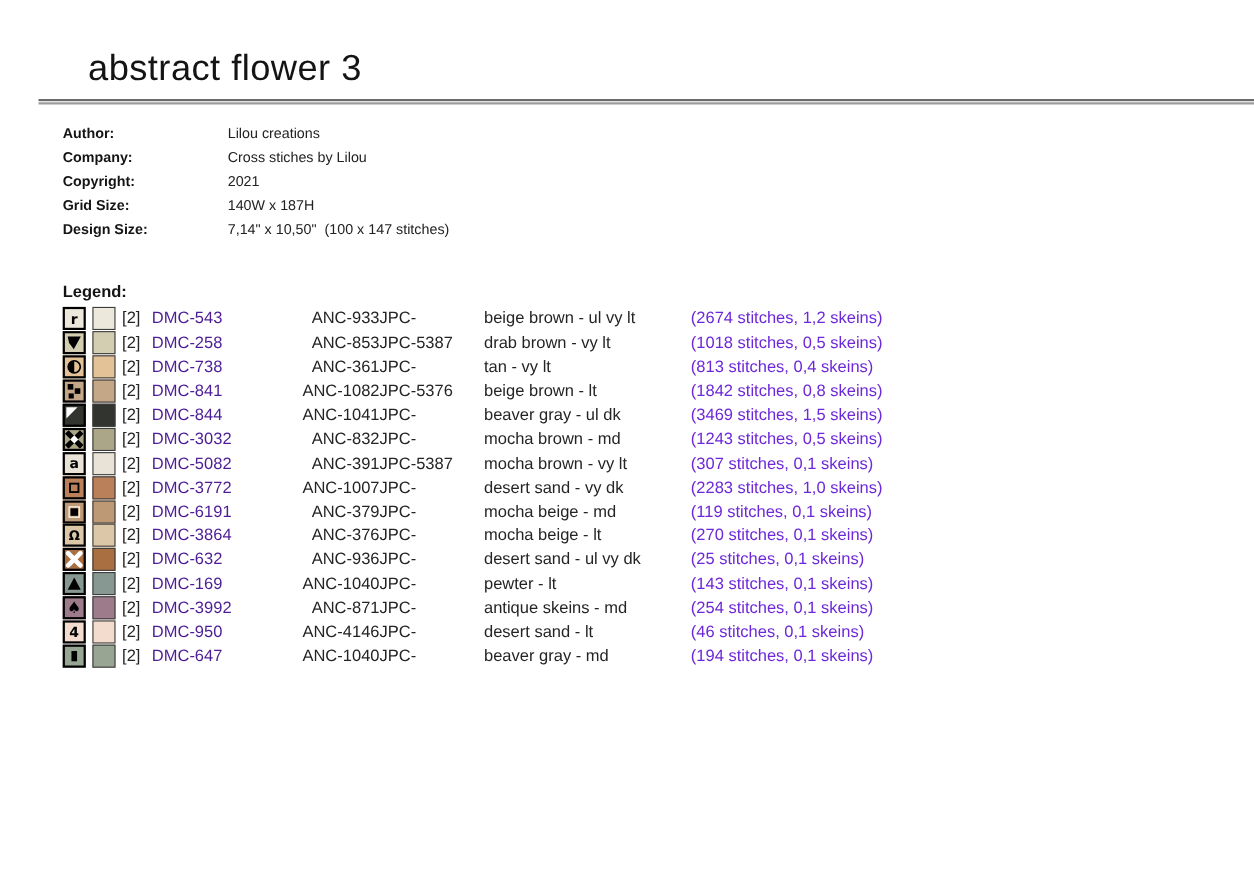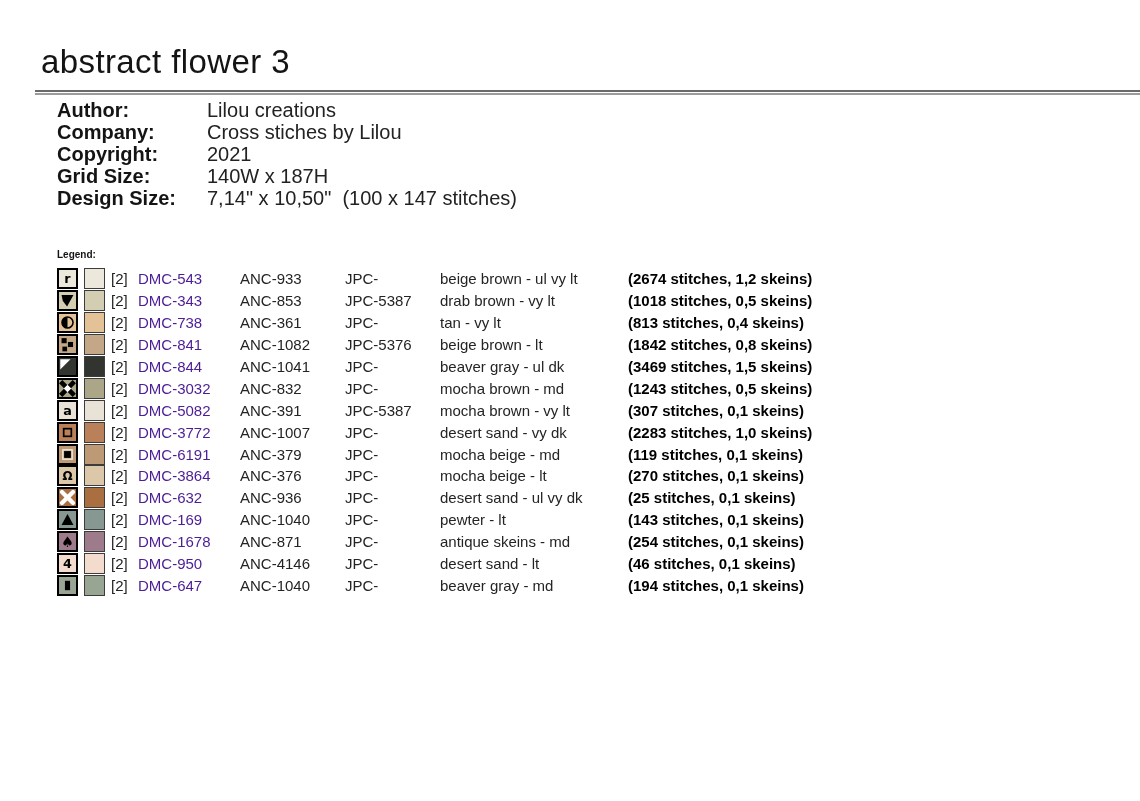--- a/index.html
+++ b/index.html
@@ -2,59 +2,59 @@
 <html><head>
 <meta charset="utf-8">
 <style>
   html,body{margin:0;padding:0;}
   body{
     width:1140px;height:801px;background:#ffffff;
     font-family:"Liberation Sans",sans-serif;color:#1f1f1f;
     overflow:hidden;position:relative;
   }
   .page-title{
-    margin:43px 0 0 41px;
+    margin:43px 0 0 80px;
     font-size:33px;font-weight:400;color:#141414;letter-spacing:0.4px;
     line-height:38px;
   }
   .title-rule{
     margin:9px 0 0 35px;
     height:1px;background:#ffffff;
     border-top:2px solid #6a6a6a;
     border-bottom:2px solid #9b9b9b;
   }
-  .meta{margin:4px 0 0 57px;font-size:20px;line-height:22px;}
+  .meta{margin:15px 0 0 57px;font-size:13px;line-height:22px;}
   .meta-row{white-space:pre;}
   .meta-label{display:inline-block;width:150px;font-weight:700;color:#141414;}
   .meta-value{color:#222222;}
   .legend-heading{
     margin:37px 0 4px 57px;
-    font-size:10px;font-weight:700;color:#141414;line-height:18px;
+    font-size:15px;font-weight:700;color:#141414;line-height:18px;
   }
   .legend{font-size:15px;}
   .lrow{
     display:flex;align-items:center;
     height:21.9px;padding-left:57px;white-space:pre;
   }
   .c-sym{
     flex:0 0 auto;width:17px;height:17px;margin-right:6px;
     border:2px solid #000000;background:#ffffff;
     display:flex;align-items:center;justify-content:center;
   }
   .c-sym svg{display:block;}
   .c-swatch{
     flex:0 0 auto;width:19px;height:19px;margin-right:6px;
     border:1px solid #3c3c3c;background:#ffffff;
   }
   .c-strands{flex:0 0 auto;width:27px;color:#242424;}
   .c-dmc{flex:0 0 auto;width:102px;color:#4c1d95;}
-  .c-anc{flex:0 0 auto;width:105px;color:#242424;}
+  .c-anc{flex:0 0 auto;width:105px;color:#242424;text-align:right;}
   .c-jpc{flex:0 0 auto;width:95px;color:#242424;}
   .c-name{flex:0 0 auto;width:188px;color:#242424;}
-  .c-usage{flex:0 0 auto;color:#000000;font-weight:bold;}
+  .c-usage{flex:0 0 auto;color:#6d28d9;}
   .glyph-text{font-family:"DejaVu Sans",sans-serif;font-weight:bold;}
 </style>
 </head>
 <body>
 
 <div>
 
   <h1 class="page-title">abstract flower 3</h1>
   <div class="title-rule"></div>
 
@@ -82,21 +82,21 @@
       <span class="c-name">beige brown - ul vy lt</span>
       <span class="c-usage">(2674 stitches, 1,2 skeins)</span>
     </div>
 
     <div class="lrow">
       <span class="c-sym" style="background-color: rgb(211, 206, 177);"><svg width="17" height="17" viewBox="0 0 20 20">
             <polygon points="3,3.5 17,3.5 9.5,17 4.5,10.5" fill="#000"></polygon>
           </svg></span>
       <span class="c-swatch" style="background-color: rgb(211, 206, 177);"></span>
       <span class="c-strands">[2]</span>
-      <span class="c-dmc">DMC-343</span>
+      <span class="c-dmc">DMC-258</span>
       <span class="c-anc">ANC-853</span>
       <span class="c-jpc">JPC-5387</span>
       <span class="c-name">drab brown - vy lt</span>
       <span class="c-usage">(1018 stitches, 0,5 skeins)</span>
     </div>
 
     <div class="lrow">
       <span class="c-sym" style="background-color: rgb(228, 194, 152);"><svg width="17" height="17" viewBox="0 0 20 20">
             <circle cx="10" cy="10" r="6.5" fill="none" stroke="#000" stroke-width="1.8"></circle>
             <path d="M10,3.5 A6.5,6.5 0 0 0 10,16.5 Z" fill="#000"></path>
@@ -230,21 +230,21 @@
       <span class="c-name">pewter - lt</span>
       <span class="c-usage">(143 stitches, 0,1 skeins)</span>
     </div>
 
     <div class="lrow">
       <span class="c-sym" style="background-color: rgb(158, 123, 139);"><svg width="17" height="17" viewBox="0 0 20 20">
             <text class="glyph-text" x="10" y="16" font-size="17" text-anchor="middle" font-family="DejaVu Sans" fill="#000">♠</text>
           </svg></span>
       <span class="c-swatch" style="background-color: rgb(158, 123, 139);"></span>
       <span class="c-strands">[2]</span>
-      <span class="c-dmc">DMC-1678</span>
+      <span class="c-dmc">DMC-3992</span>
       <span class="c-anc">ANC-871</span>
       <span class="c-jpc">JPC-</span>
       <span class="c-name">antique skeins - md</span>
       <span class="c-usage">(254 stitches, 0,1 skeins)</span>
     </div>
 
     <div class="lrow">
       <span class="c-sym" style="background-color: rgb(243, 220, 205);"><svg width="17" height="17" viewBox="0 0 20 20">
             <text class="glyph-text" x="10" y="15.5" font-size="15" font-weight="bold" text-anchor="middle" font-family="DejaVu Sans" fill="#000">4</text>
           </svg></span>

